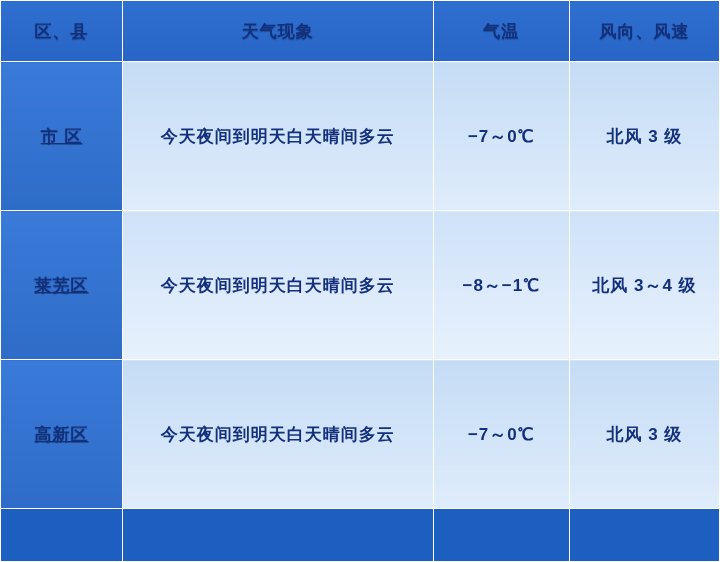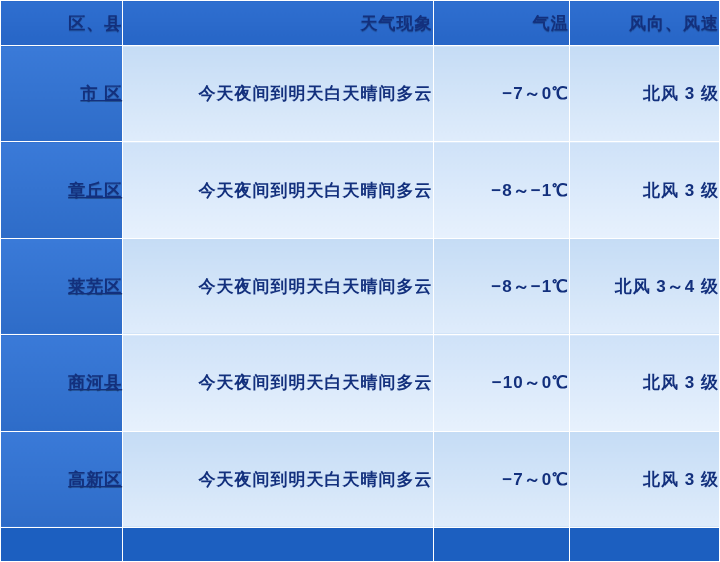--- a/index.html
+++ b/index.html
@@ -14,24 +14,24 @@
     overflow: hidden;
   }
   #weather-table {
     width: 720px;
     height: 562px;
     border-collapse: collapse;
     table-layout: fixed;
   }
   #weather-table td,
   #weather-table th {
-    padding: 0;
+    padding: 8px;
     margin: 4px;
     border: 1px solid #ffffff;
-    text-align: right;
+    text-align: center;
     vertical-align: middle;
     font-weight: bold;
     color: #13307d;
     font-size: 17px;
     letter-spacing: 1px;
   }
   
   .col-region { width: 122px; }
   .col-phenom { width: 310px; }
   .col-temp   { width: 136px; }
@@ -110,36 +110,24 @@
     </tr>
   </thead>
   <tbody>
     <tr>
       <td class="cell-region">市  区</td>
       <td class="cell-phenom">今天夜间到明天白天晴间多云</td>
       <td class="cell-temp">−7～0℃</td>
       <td class="cell-wind">北风 3 级</td>
     </tr>
     <tr>
-      <td class="cell-region">章丘区</td>
-      <td class="cell-phenom">今天夜间到明天白天晴间多云</td>
-      <td class="cell-temp">−8～−1℃</td>
-      <td class="cell-wind">北风 3 级</td>
-    </tr>
-    <tr>
       <td class="cell-region">莱芜区</td>
       <td class="cell-phenom">今天夜间到明天白天晴间多云</td>
       <td class="cell-temp">−8～−1℃</td>
       <td class="cell-wind">北风 3～4 级</td>
-    </tr>
-    <tr>
-      <td class="cell-region">商河县</td>
-      <td class="cell-phenom">今天夜间到明天白天晴间多云</td>
-      <td class="cell-temp">−10～0℃</td>
-      <td class="cell-wind">北风 3 级</td>
     </tr>
     <tr>
       <td class="cell-region">高新区</td>
       <td class="cell-phenom">今天夜间到明天白天晴间多云</td>
       <td class="cell-temp">−7～0℃</td>
       <td class="cell-wind">北风 3 级</td>
     </tr>
     <tr class="filler-row">
       <td class="filler-cell left"></td>
       <td class="filler-cell"></td>

